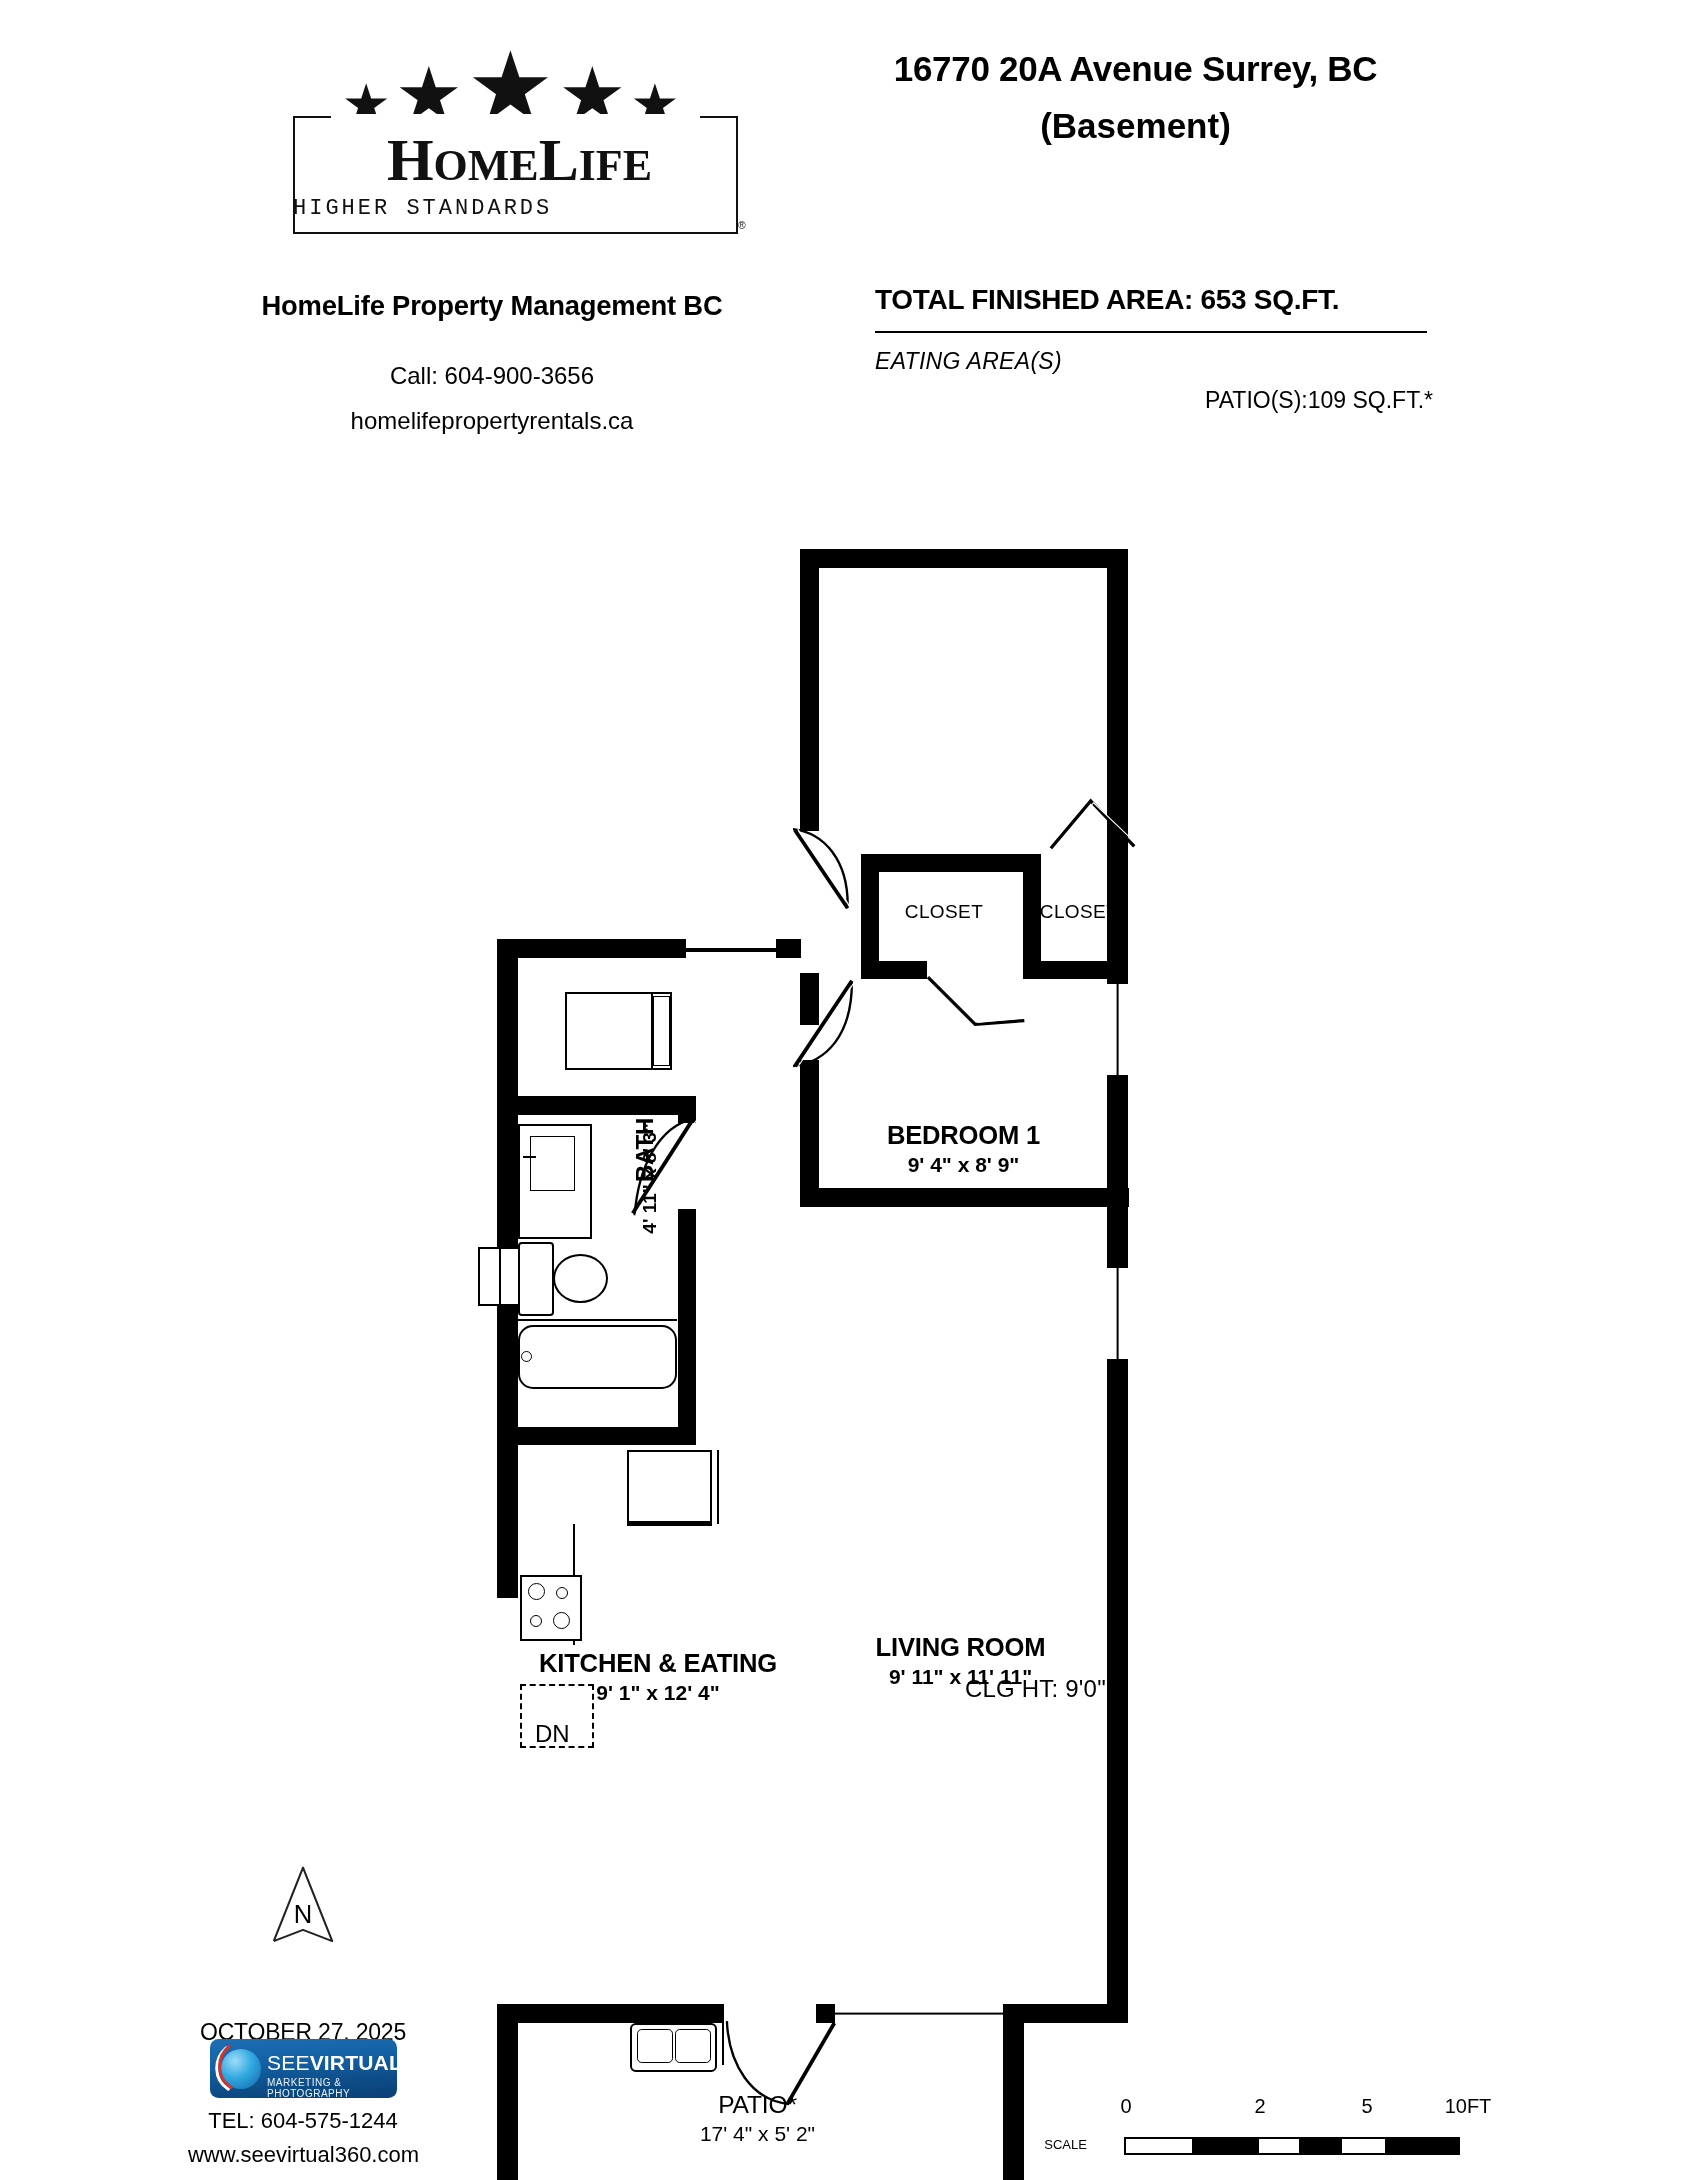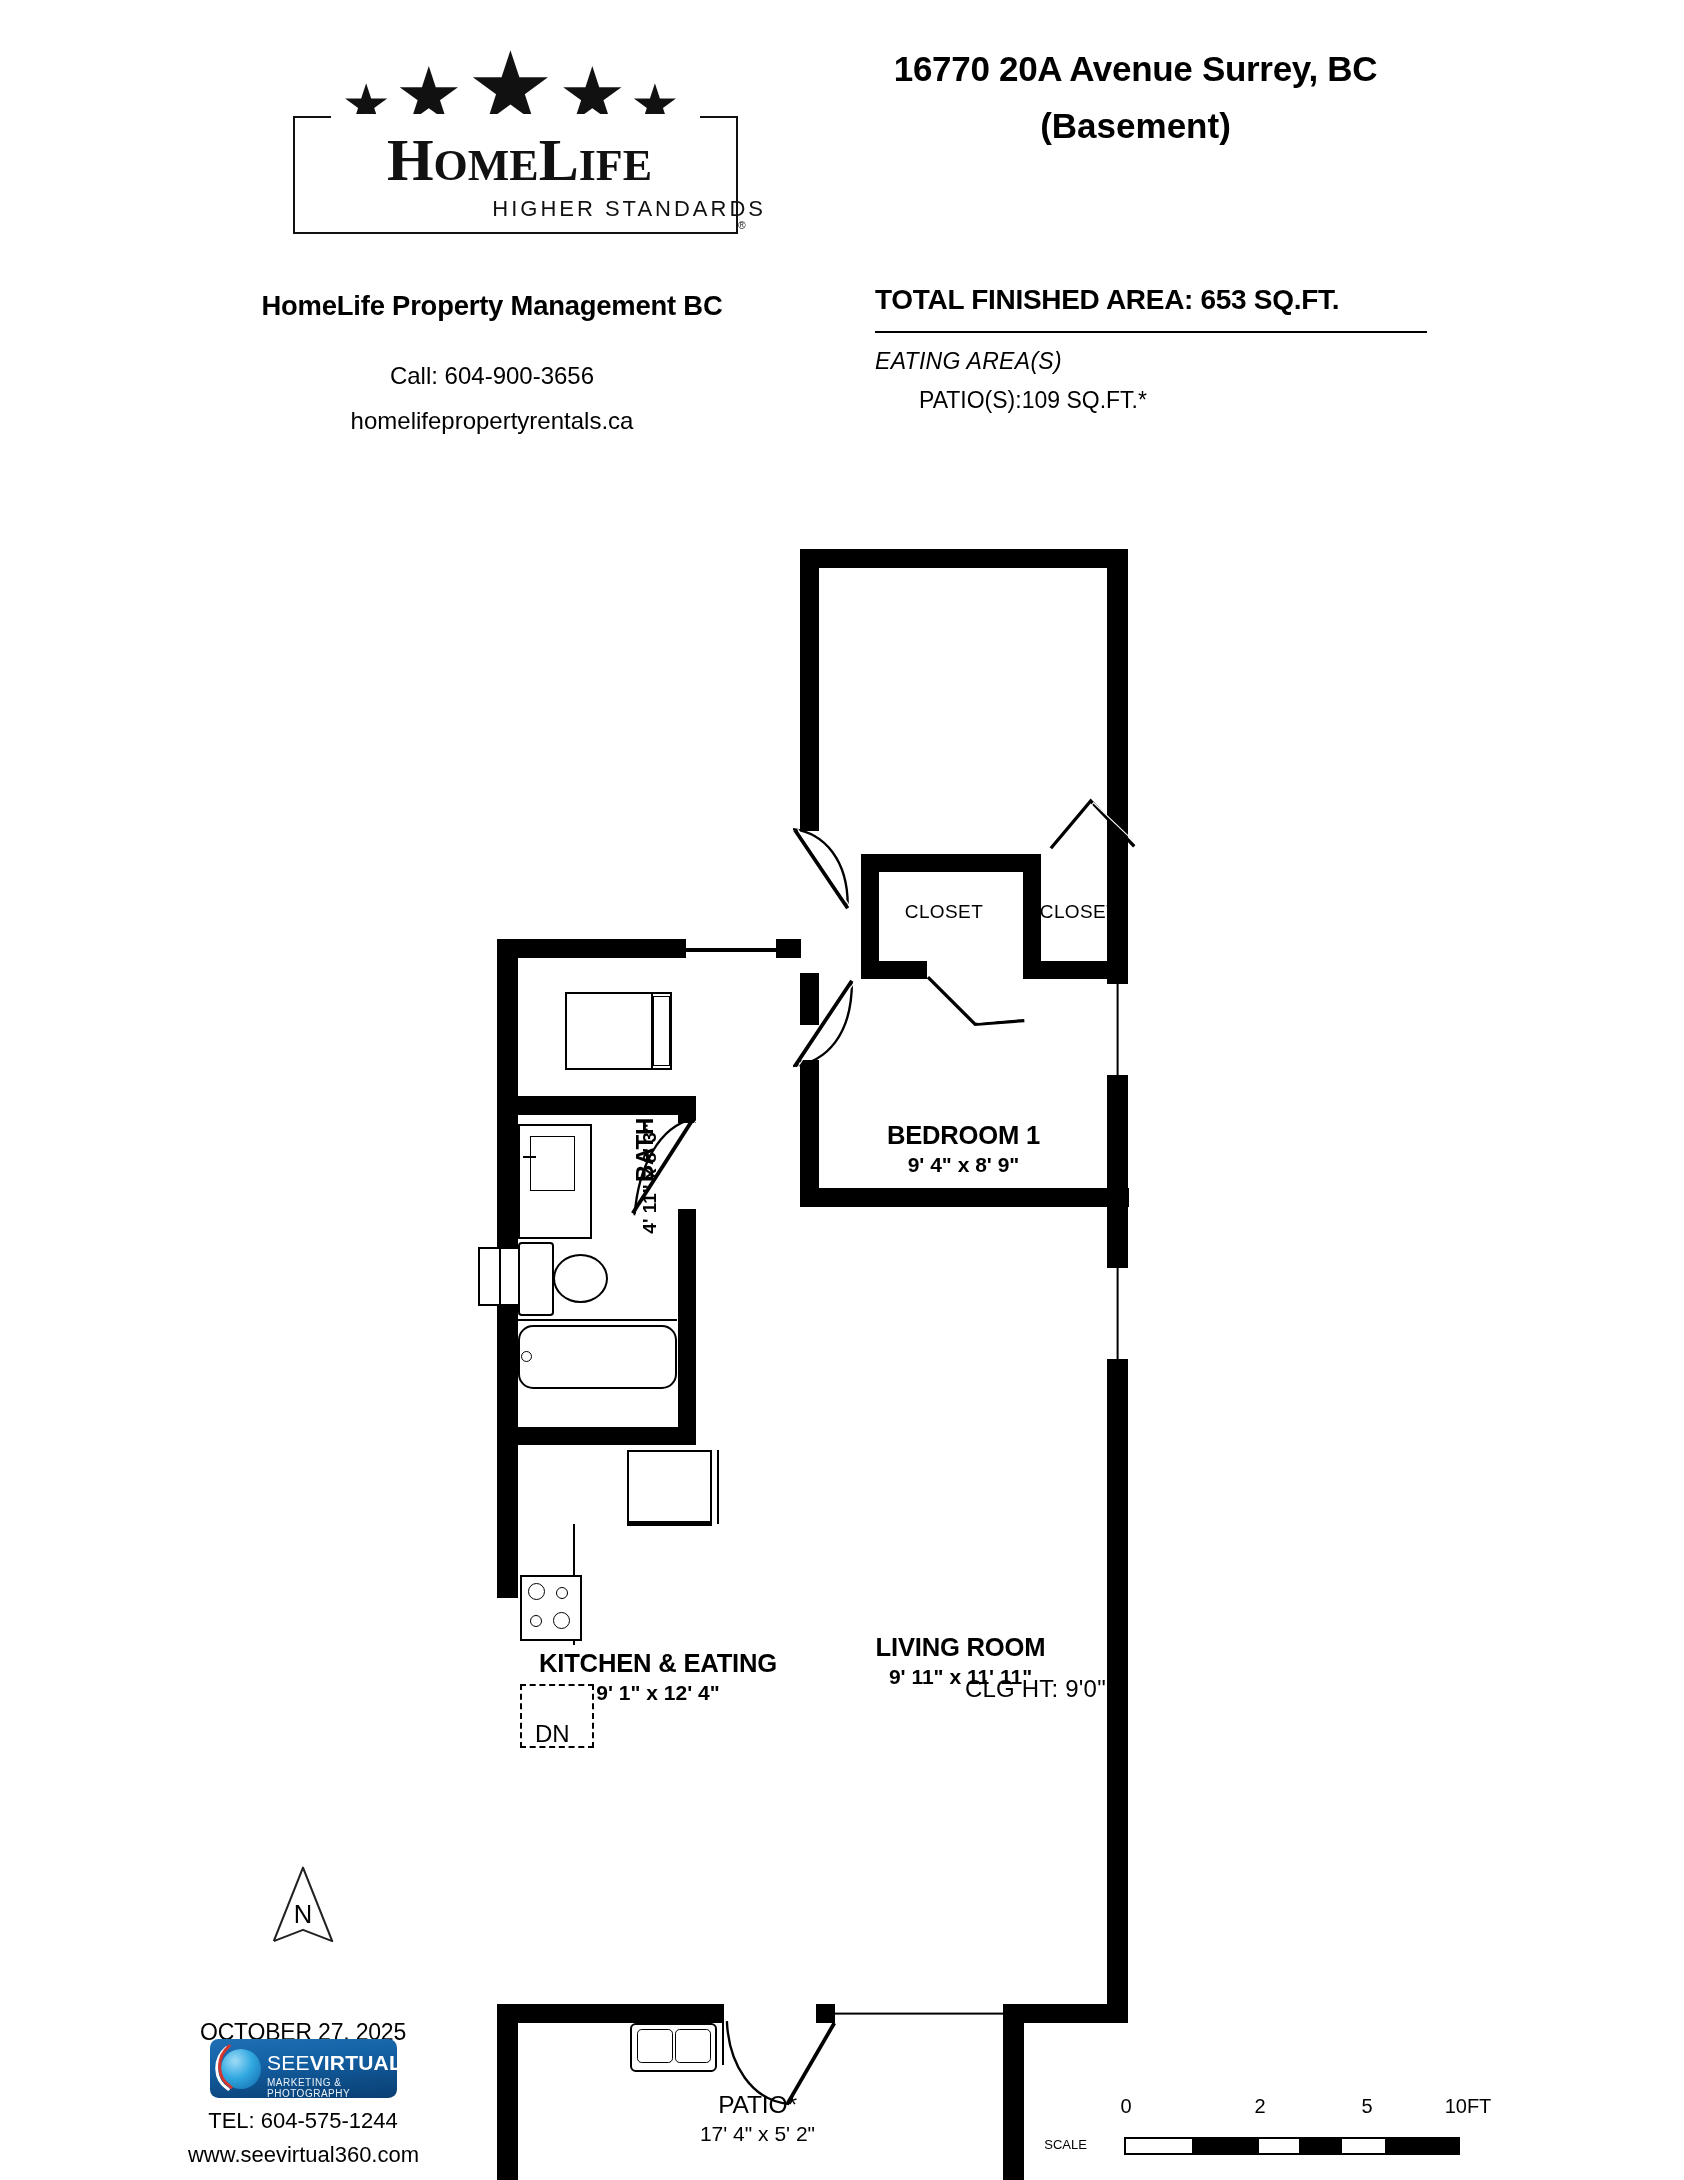--- a/index.html
+++ b/index.html
@@ -27,41 +27,41 @@
   #logo-frame { position:absolute; left:19px; top:64px; width:445px; height:118px;
                 border:2.8px solid #111; }
   #logo-frame-top-gap { position:absolute; left:57px; top:62px; width:369px; height:9.5px; background:#fff; }
   #logo-frame-bottom-gap { position:absolute; left:95px; top:163px; width:293px; height:13.2px; background:#fff; }
 
   #homelife-word { position:absolute; left:19px; top:74px; width:445px;
     text-align:center; font-family:"Liberation Serif", serif; font-weight:bold;
     font-size:60px; letter-spacing:0px; color:#111;padding-left:8px; }
   #homelife-word .sm { font-size:44px; }
   #higher-standards { position:absolute; left:19px; top:144px; width:445px;
-    text-align:right; font-family:Liberation Sans, sans-serif;
-    font-size:22px; letter-spacing:3px; color:#111;margin-left:28px; }
+    text-align:left; font-family:Liberation Mono, monospace;
+    font-size:22px; letter-spacing:3px; color:#111; }
   #logo-reg { position:absolute; left:464px; top:168px; font-size:10.4px; color:#111; }
 
   #title-address { position:absolute; left:719px; top:49px; width:833px;
     text-align:center; font-size:35px; font-weight:bold; letter-spacing:-0.3px; }
   #title-level { position:absolute; left:719px; top:106px; width:833px;
     text-align:center; font-size:35px; font-weight:bold; }
 
   #company-name { position:absolute; left:142px; top:290px; width:700px;
     text-align:center; font-size:27.4px; font-weight:bold; letter-spacing:-0.2px; }
   #call-line { position:absolute; left:142px; top:362px; width:700px;
     text-align:center; font-size:24px; }
   #web-line { position:absolute; left:142px; top:407px; width:700px;
     text-align:center; font-size:24px; }
 
   #area-block { position:absolute; left:875px; top:284px; width:558px; }
   #total-area { font-size:28px; font-weight:bold; letter-spacing:-0.3px; white-space:nowrap; }
   #area-rule { margin-top:15px; border-top:2.8px solid #000; width:552px; }
   #other-area-label { margin-top:15px; font-size:23px; font-style:italic; letter-spacing:0.3px; }
-  #patio-row { margin-top:12.3px; display:flex; justify-content:flex-start; font-size:23px;margin-left:44px; }
+  #patio-row { margin-top:12.3px; display:flex; justify-content:flex-end; font-size:23px;margin-left:44px; }
 
   
   #plan { position:absolute; left:0px; top:530px; width:1685px; height:1344px; }
   .wall  { position:absolute; background:#000; }
   .lbl   { position:absolute; text-align:center; white-space:nowrap; }
   .rname { font-size:25.6px; font-weight:bold; letter-spacing:-0.2px; }
   .rdim  { font-size:21px; font-weight:bold; margin-top:2.8px; }
   .clname{ font-size:19px; letter-spacing:0.4px; }
   .thin1 { position:absolute; background:#000; }
 

